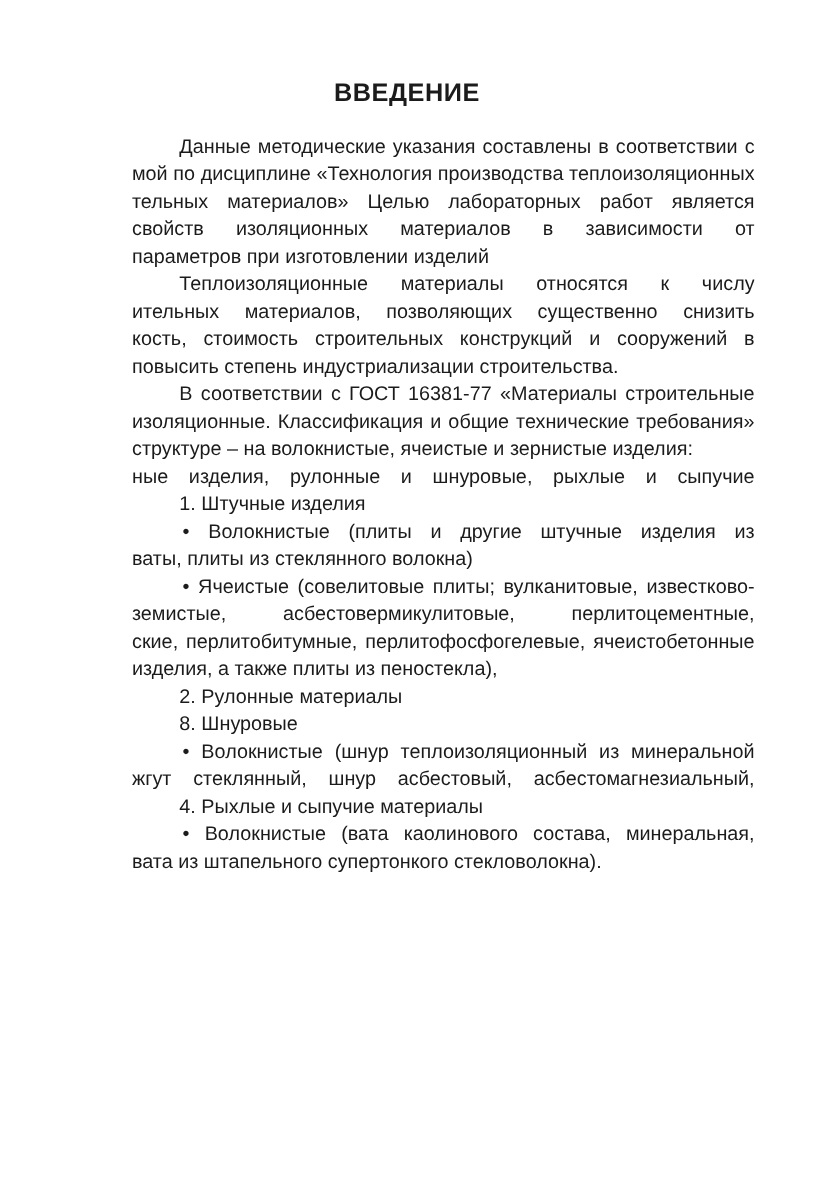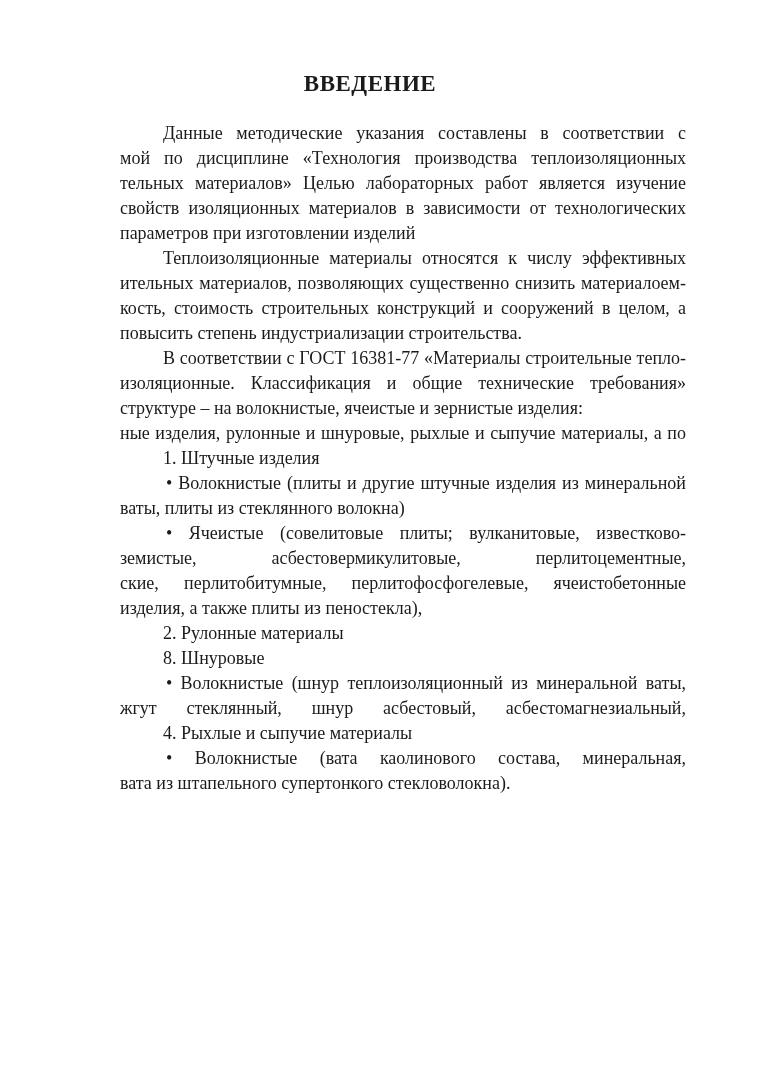--- a/index.html
+++ b/index.html
@@ -7,21 +7,21 @@
     padding: 0;
     background: #ffffff;
   }
   .page {
     position: relative;
     width: 763px;
     height: 796px;
     margin: 0;
     background: #ffffff;
     color: #1b1b1b;
-    font-family: Liberation Serif, serif;
+    font-family: Liberation Sans, sans-serif;
     box-sizing: border-box;
     padding: 71px 77px 0 80px;
     overflow: hidden;
   }
   .title {
     margin: 0;
     padding: 0 26px 0 0;
     text-align: center;
     font-size: 23px;
     font-weight: bold;

